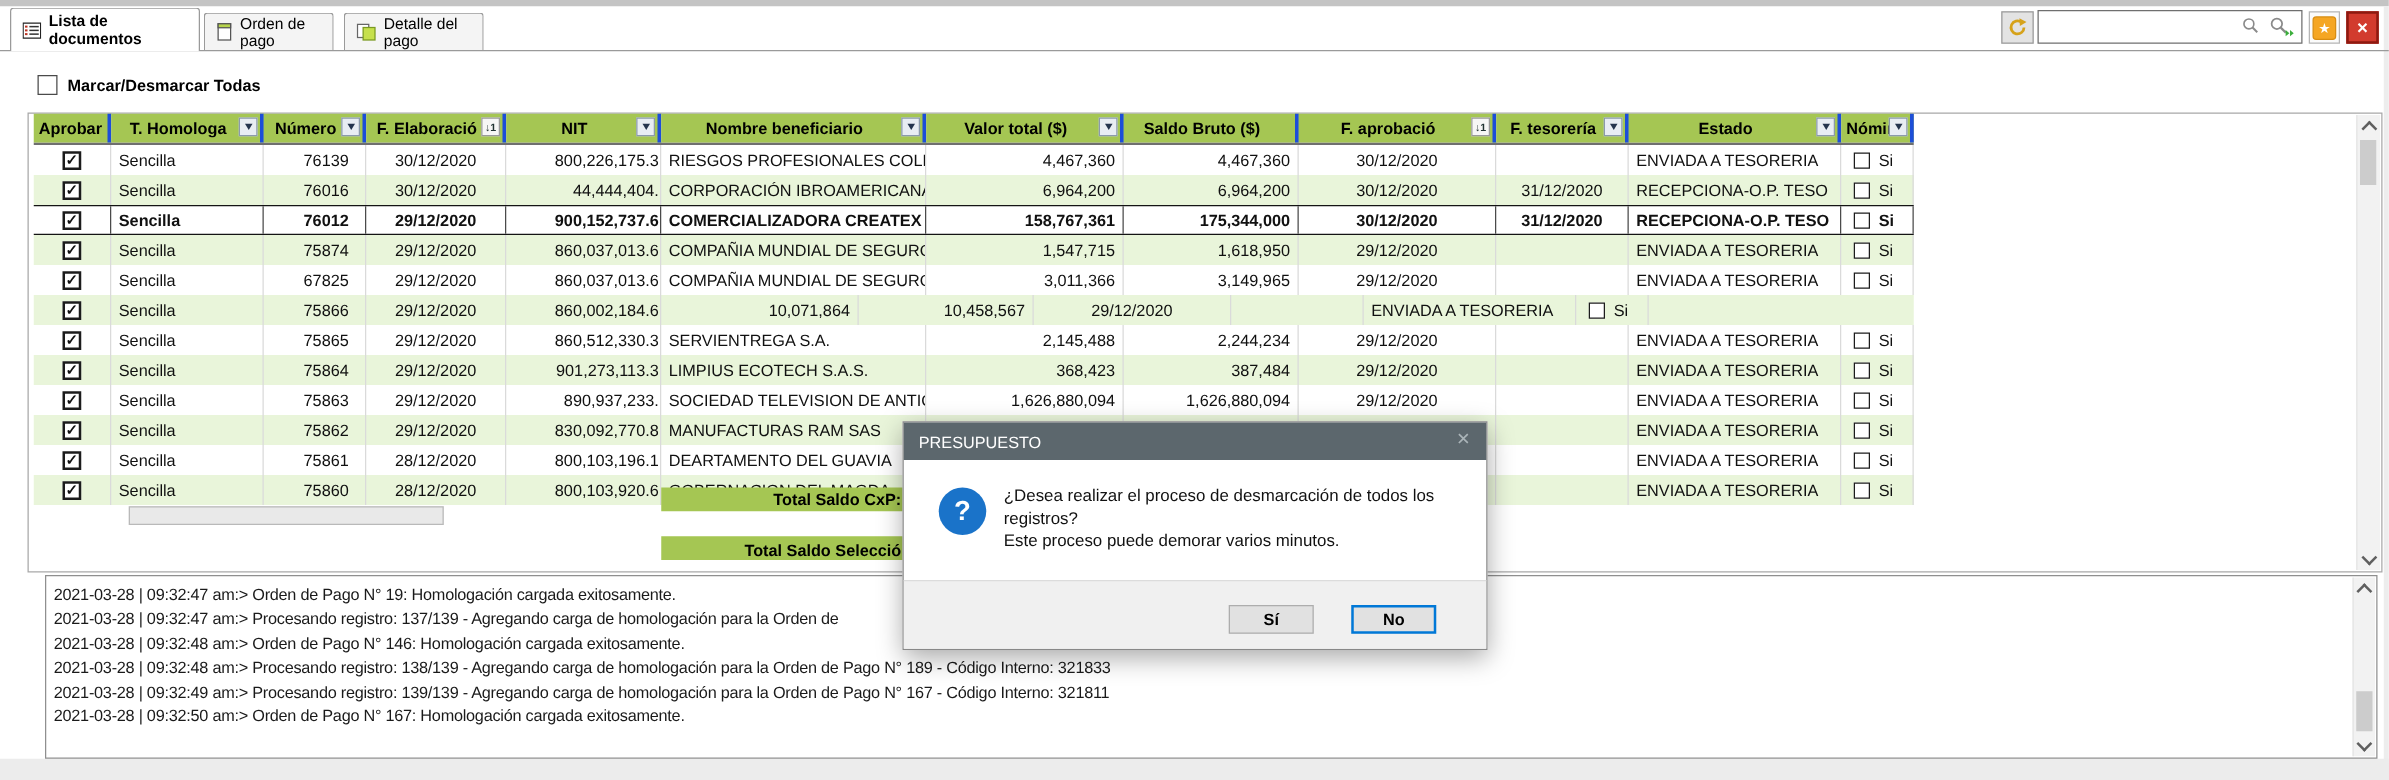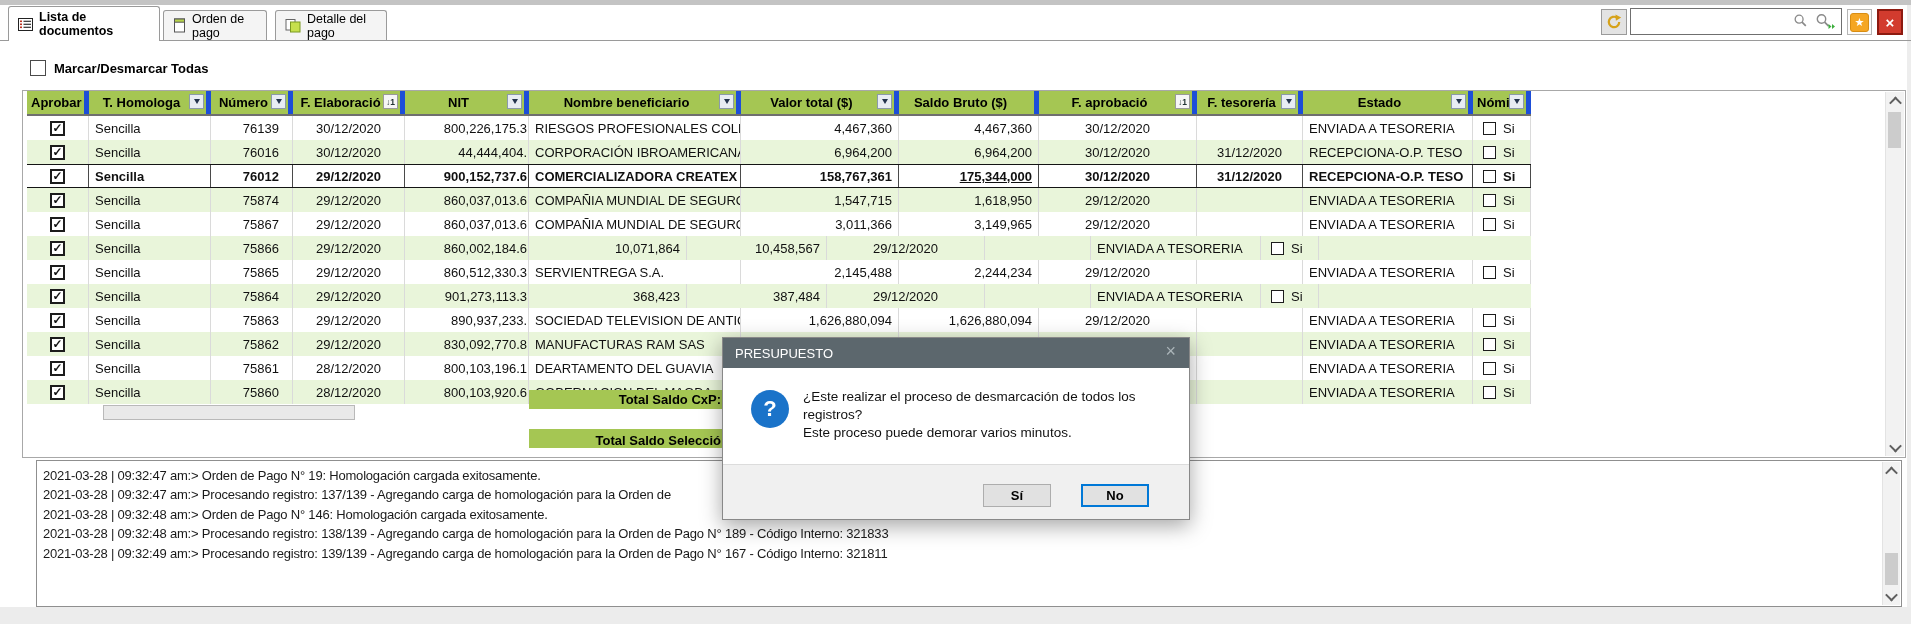--- a/index.html
+++ b/index.html
@@ -39,21 +39,21 @@
   
   .select-all { position:absolute; left:30px; top:60px; display:flex; align-items:center; gap:8px;
                 font-size:13px; font-weight:bold; z-index:1; }
   .sa-box { width:14px; height:14px; border:1px solid #4a4a4a; background:#fff; }
 
   
   .table-panel { position:absolute; left:22px; top:90px; width:1884px; height:368px;
                  background:#fff; border:1px solid #a8a8a8; box-sizing:border-box; }
   .grid { position:absolute; left:4px; top:0; }
   .grid-header { display:flex; height:23px; border-bottom:2px solid #6f6f6f; box-sizing:content-box; }
-  .hcell { position:relative; background:#a5c653; border-right:5px solid #1d4ed8; box-sizing:border-box;
+  .hcell { position:relative; background:#a5c653; border-right:3px solid #1d4ed8; box-sizing:border-box;
            display:flex; align-items:center; justify-content:center; font-size:13px; font-weight:bold; }
   .hlabel { white-space:nowrap; overflow:hidden; padding:0 16px 0 4px; }
   .hctl { position:absolute; right:2px; top:3px; width:15px; height:15px; box-sizing:border-box;
           display:flex; align-items:center; justify-content:center; }
   .hctl.filter { background:#e8edf3; border:1px solid #8b9aab; }
   .hctl.filter .tri { width:0; height:0; border-left:3.5px solid transparent; border-right:3.5px solid transparent;
                       border-top:5px solid #24344d; display:block; }
   .hctl.sort { background:#f6f6f6; border:1px solid #9a9a9a; font-size:8.5px; font-weight:bold; color:#233; }
 
   .trow { display:flex; height:24px; box-sizing:border-box; background:#fff; }
@@ -306,21 +306,21 @@
         <div class="trow sel">
           <div class="tcell a-c cell-aprobar" style="width: 62px;">
             <span class="cbx">✓</span>
           </div>
           <div class="tcell a-l cell-homologa" style="width: 122px;">Sencilla</div>
           <div class="tcell a-r cell-numero" style="width: 82px;">76012</div>
           <div class="tcell a-c cell-f_elaboracion" style="width: 112px;">29/12/2020</div>
           <div class="tcell a-r cell-nit" style="width: 124px;">900,152,737.6</div>
           <div class="tcell a-l cell-nombre" style="width: 212px;">COMERCIALIZADORA CREATEX S.A</div>
           <div class="tcell a-r cell-valor" style="width: 158px;">158,767,361</div>
-          <div class="tcell a-r cell-saldo" style="width: 140px; text-decoration: underline;">175,344,000</div>
+          <div class="tcell a-r cell-saldo" style="width: 140px;">175,344,000</div>
           <div class="tcell a-c cell-f_aprobacion" style="width: 158px;">30/12/2020</div>
           <div class="tcell a-c cell-f_tesoreria" style="width: 106px;">31/12/2020</div>
           <div class="tcell a-l cell-estado" style="width: 170px;">RECEPCIONA-O.P. TESO</div>
           <div class="tcell a-l cell-nomina" style="width: 58px;">
             <span class="cbx small"></span>
             <span>Si</span>
           </div>
         </div>
         <div class="trow alt">
           <div class="tcell a-c cell-aprobar" style="width: 62px;">
@@ -339,21 +339,21 @@
           <div class="tcell a-l cell-nomina" style="width: 58px;">
             <span class="cbx small"></span>
             <span>Si</span>
           </div>
         </div>
         <div class="trow">
           <div class="tcell a-c cell-aprobar" style="width: 62px;">
             <span class="cbx">✓</span>
           </div>
           <div class="tcell a-l cell-homologa" style="width: 122px;">Sencilla</div>
-          <div class="tcell a-r cell-numero" style="width: 82px;">75867</div>
+          <div class="tcell a-r cell-numero" style="width: 82px;">67825</div>
           <div class="tcell a-c cell-f_elaboracion" style="width: 112px;">29/12/2020</div>
           <div class="tcell a-r cell-nit" style="width: 124px;">860,037,013.6</div>
           <div class="tcell a-l cell-nombre" style="width: 212px;">COMPAÑIA MUNDIAL DE SEGUROS</div>
           <div class="tcell a-r cell-valor" style="width: 158px;">3,011,366</div>
           <div class="tcell a-r cell-saldo" style="width: 140px;">3,149,965</div>
           <div class="tcell a-c cell-f_aprobacion" style="width: 158px;">29/12/2020</div>
           <div class="tcell a-c cell-f_tesoreria" style="width: 106px;"></div>
           <div class="tcell a-l cell-estado" style="width: 170px;">ENVIADA A TESORERIA</div>
           <div class="tcell a-l cell-nomina" style="width: 58px;">
             <span class="cbx small"></span>
@@ -398,20 +398,21 @@
           </div>
         </div>
         <div class="trow alt">
           <div class="tcell a-c cell-aprobar" style="width: 62px;">
             <span class="cbx">✓</span>
           </div>
           <div class="tcell a-l cell-homologa" style="width: 122px;">Sencilla</div>
           <div class="tcell a-r cell-numero" style="width: 82px;">75864</div>
           <div class="tcell a-c cell-f_elaboracion" style="width: 112px;">29/12/2020</div>
           <div class="tcell a-r cell-nit" style="width: 124px;">901,273,113.3</div>
+          <div class="tcell a-l cell-nombre" style="width: 212px;">LIMPIUS ECOTECH S.A.S.</div>
           <div class="tcell a-r cell-valor" style="width: 158px;">368,423</div>
           <div class="tcell a-r cell-saldo" style="width: 140px;">387,484</div>
           <div class="tcell a-c cell-f_aprobacion" style="width: 158px;">29/12/2020</div>
           <div class="tcell a-c cell-f_tesoreria" style="width: 106px;"></div>
           <div class="tcell a-l cell-estado" style="width: 170px;">ENVIADA A TESORERIA</div>
           <div class="tcell a-l cell-nomina" style="width: 58px;">
             <span class="cbx small"></span>
             <span>Si</span>
           </div>
         </div>
@@ -513,38 +514,39 @@
   </div>
 </div>
 
 <div class="log-panel">
   <div class="log-lines" id="log-lines">
       <div class="log-line">2021-03-28 | 09:32:47 am:&gt;  Orden de Pago N° 19: Homologación cargada exitosamente.</div>
       <div class="log-line">2021-03-28 | 09:32:47 am:&gt;  Procesando registro: 137/139 - Agregando carga de homologación para la Orden de</div>
       <div class="log-line">2021-03-28 | 09:32:48 am:&gt;  Orden de Pago N° 146: Homologación cargada exitosamente.</div>
       <div class="log-line">2021-03-28 | 09:32:48 am:&gt;  Procesando registro: 138/139 - Agregando carga de homologación para la Orden de Pago N° 189 - Código Interno: 321833</div>
       <div class="log-line">2021-03-28 | 09:32:49 am:&gt;  Procesando registro: 139/139 - Agregando carga de homologación para la Orden de Pago N° 167 - Código Interno: 321811</div>
+      <div class="log-line">2021-03-28 | 09:32:50 am:&gt;  Orden de Pago N° 167: Homologación cargada exitosamente.</div>
     </div>
   <div class="vscroll vs-log">
     <div class="sb-btn sb-top">
         <span class="chev up"></span>
       </div>
     <div class="sb-thumb thumb-log"></div>
     <div class="sb-btn sb-bot">
         <span class="chev down"></span>
       </div>
   </div>
 </div>
 
 <div class="dialog">
   <div class="dlg-title">
     <span>PRESUPUESTO</span>
     <span class="dlg-x">×</span>
   </div>
   <div class="dlg-qicon">?</div>
   <div class="dlg-text">
-    <div>¿Este realizar el proceso de desmarcación de todos los registros?</div>
+    <div>¿Desea realizar el proceso de desmarcación de todos los registros?</div>
     <div>Este proceso puede demorar varios minutos.</div>
   </div>
   <div class="dlg-footer"></div>
   <div class="dlg-btn btn-si">Sí</div>
   <div class="dlg-btn btn-no">No</div>
 </div>
 
 </body></html>

